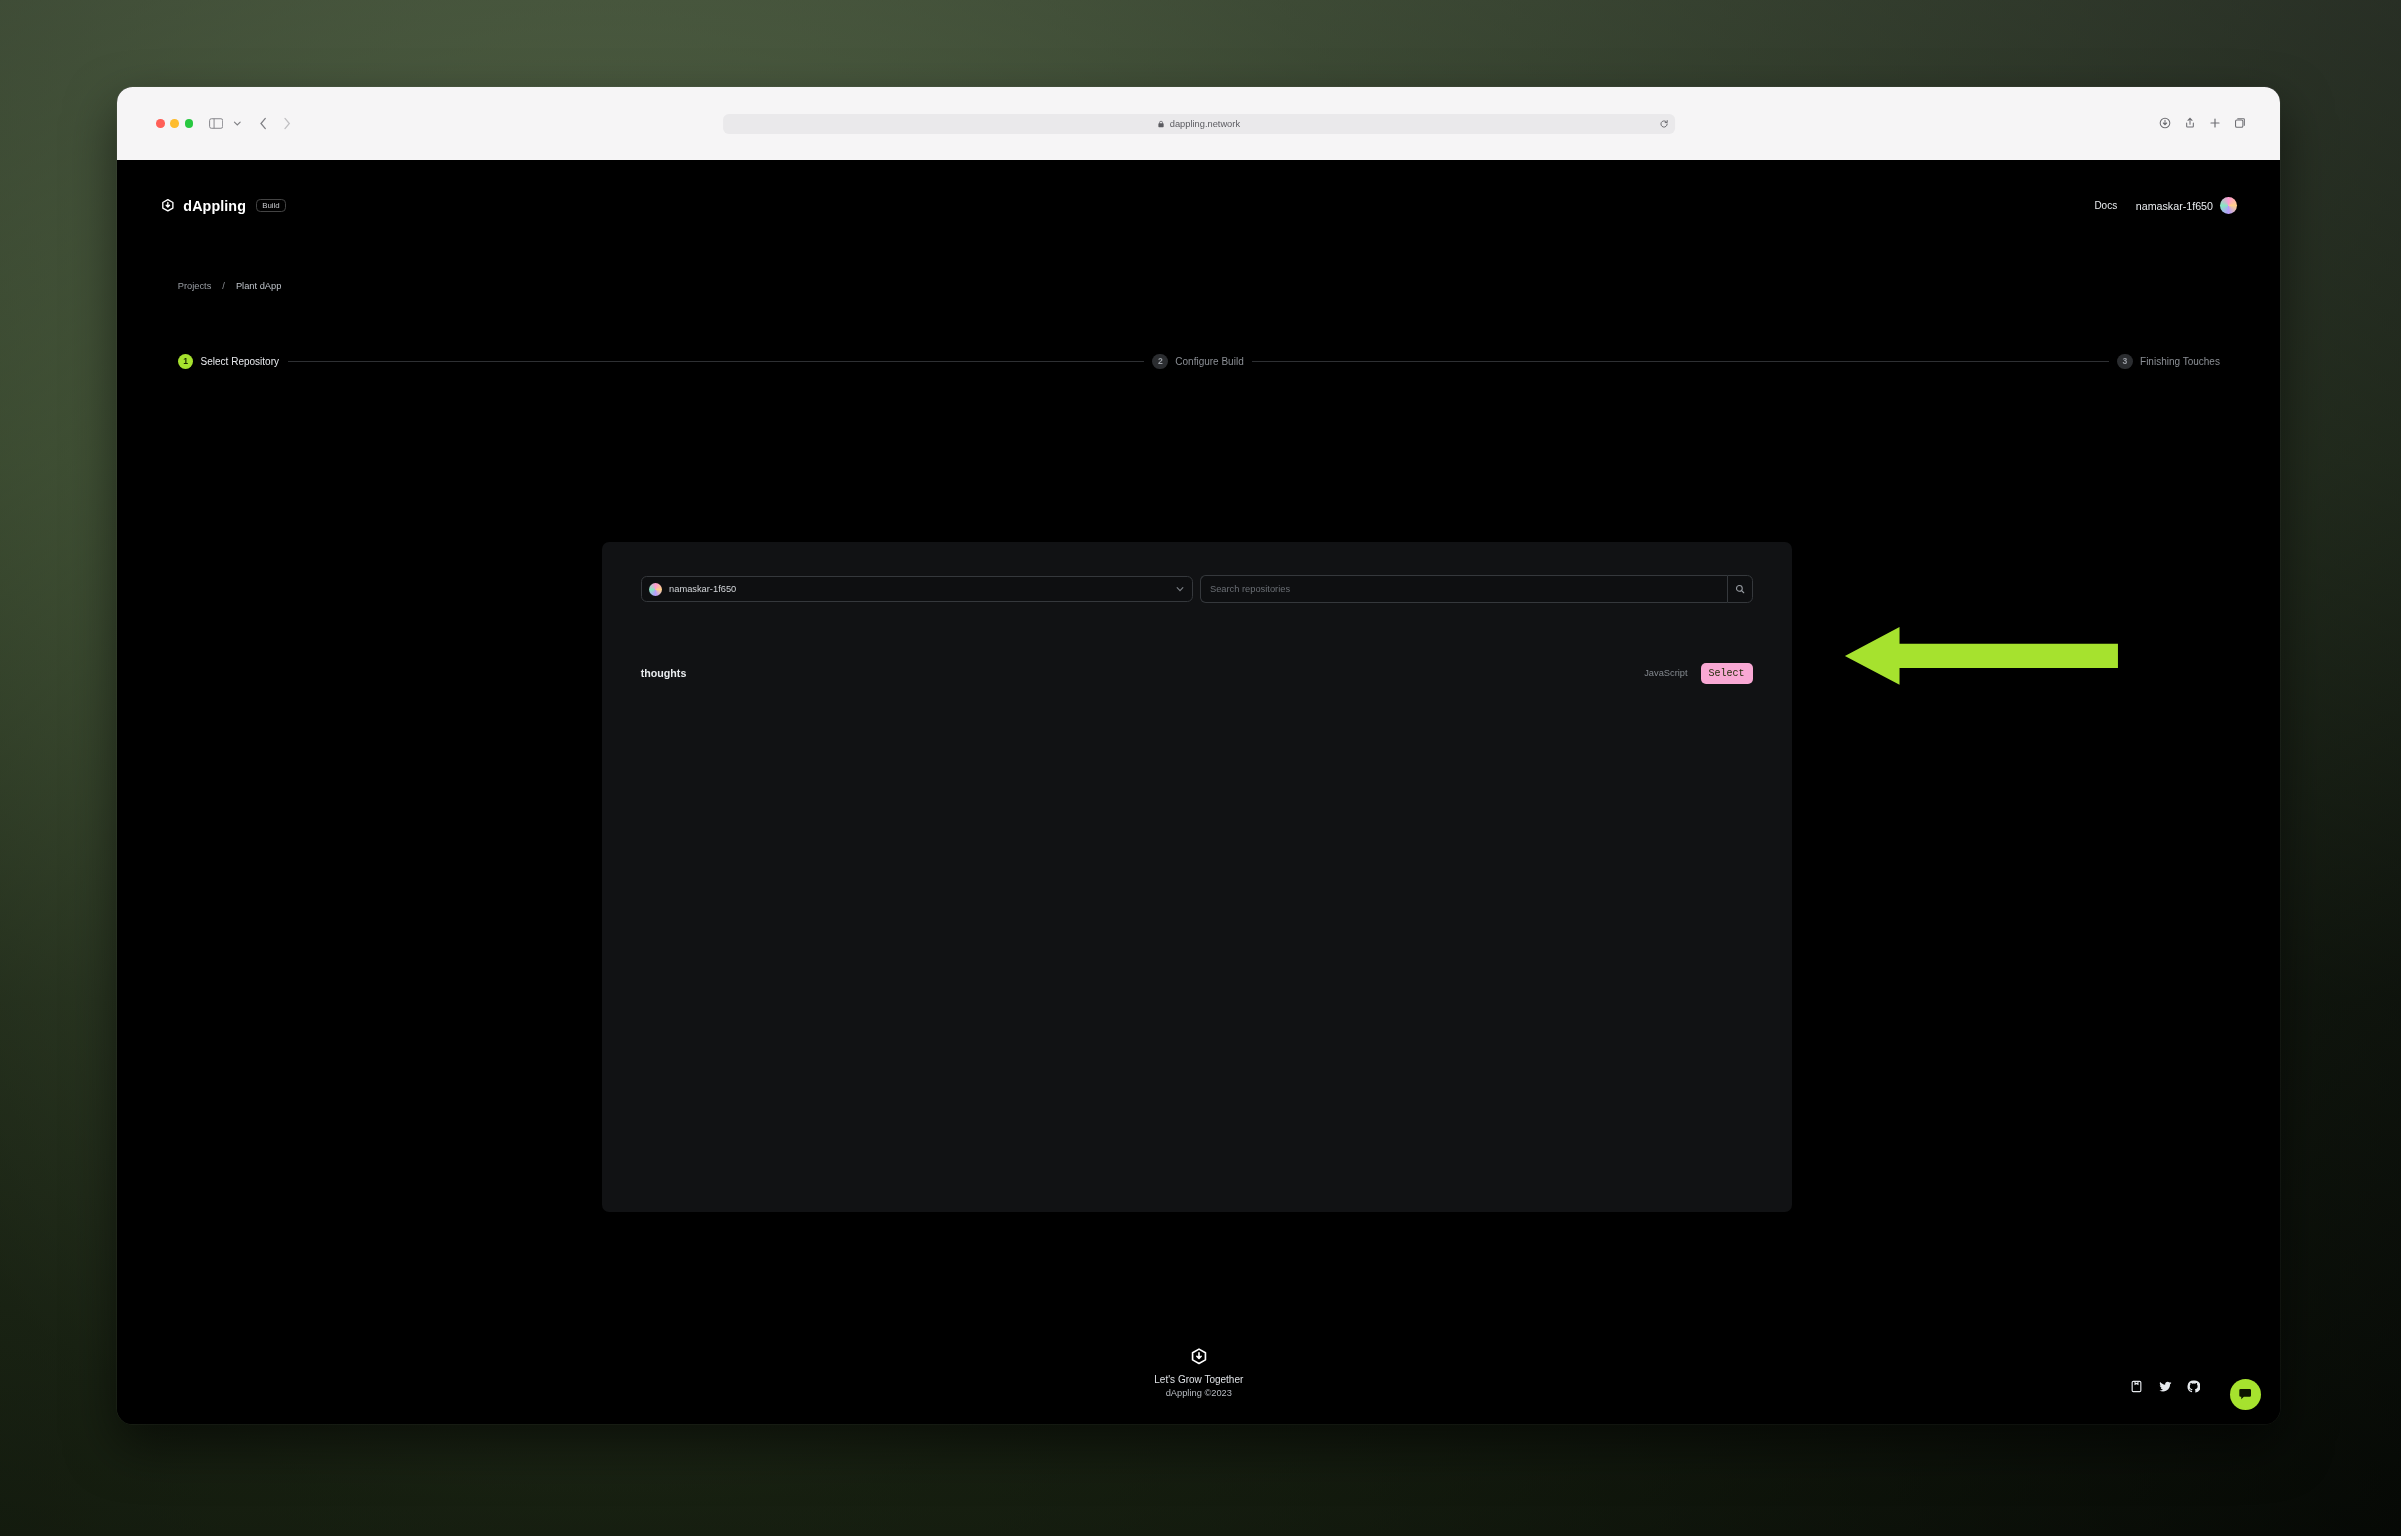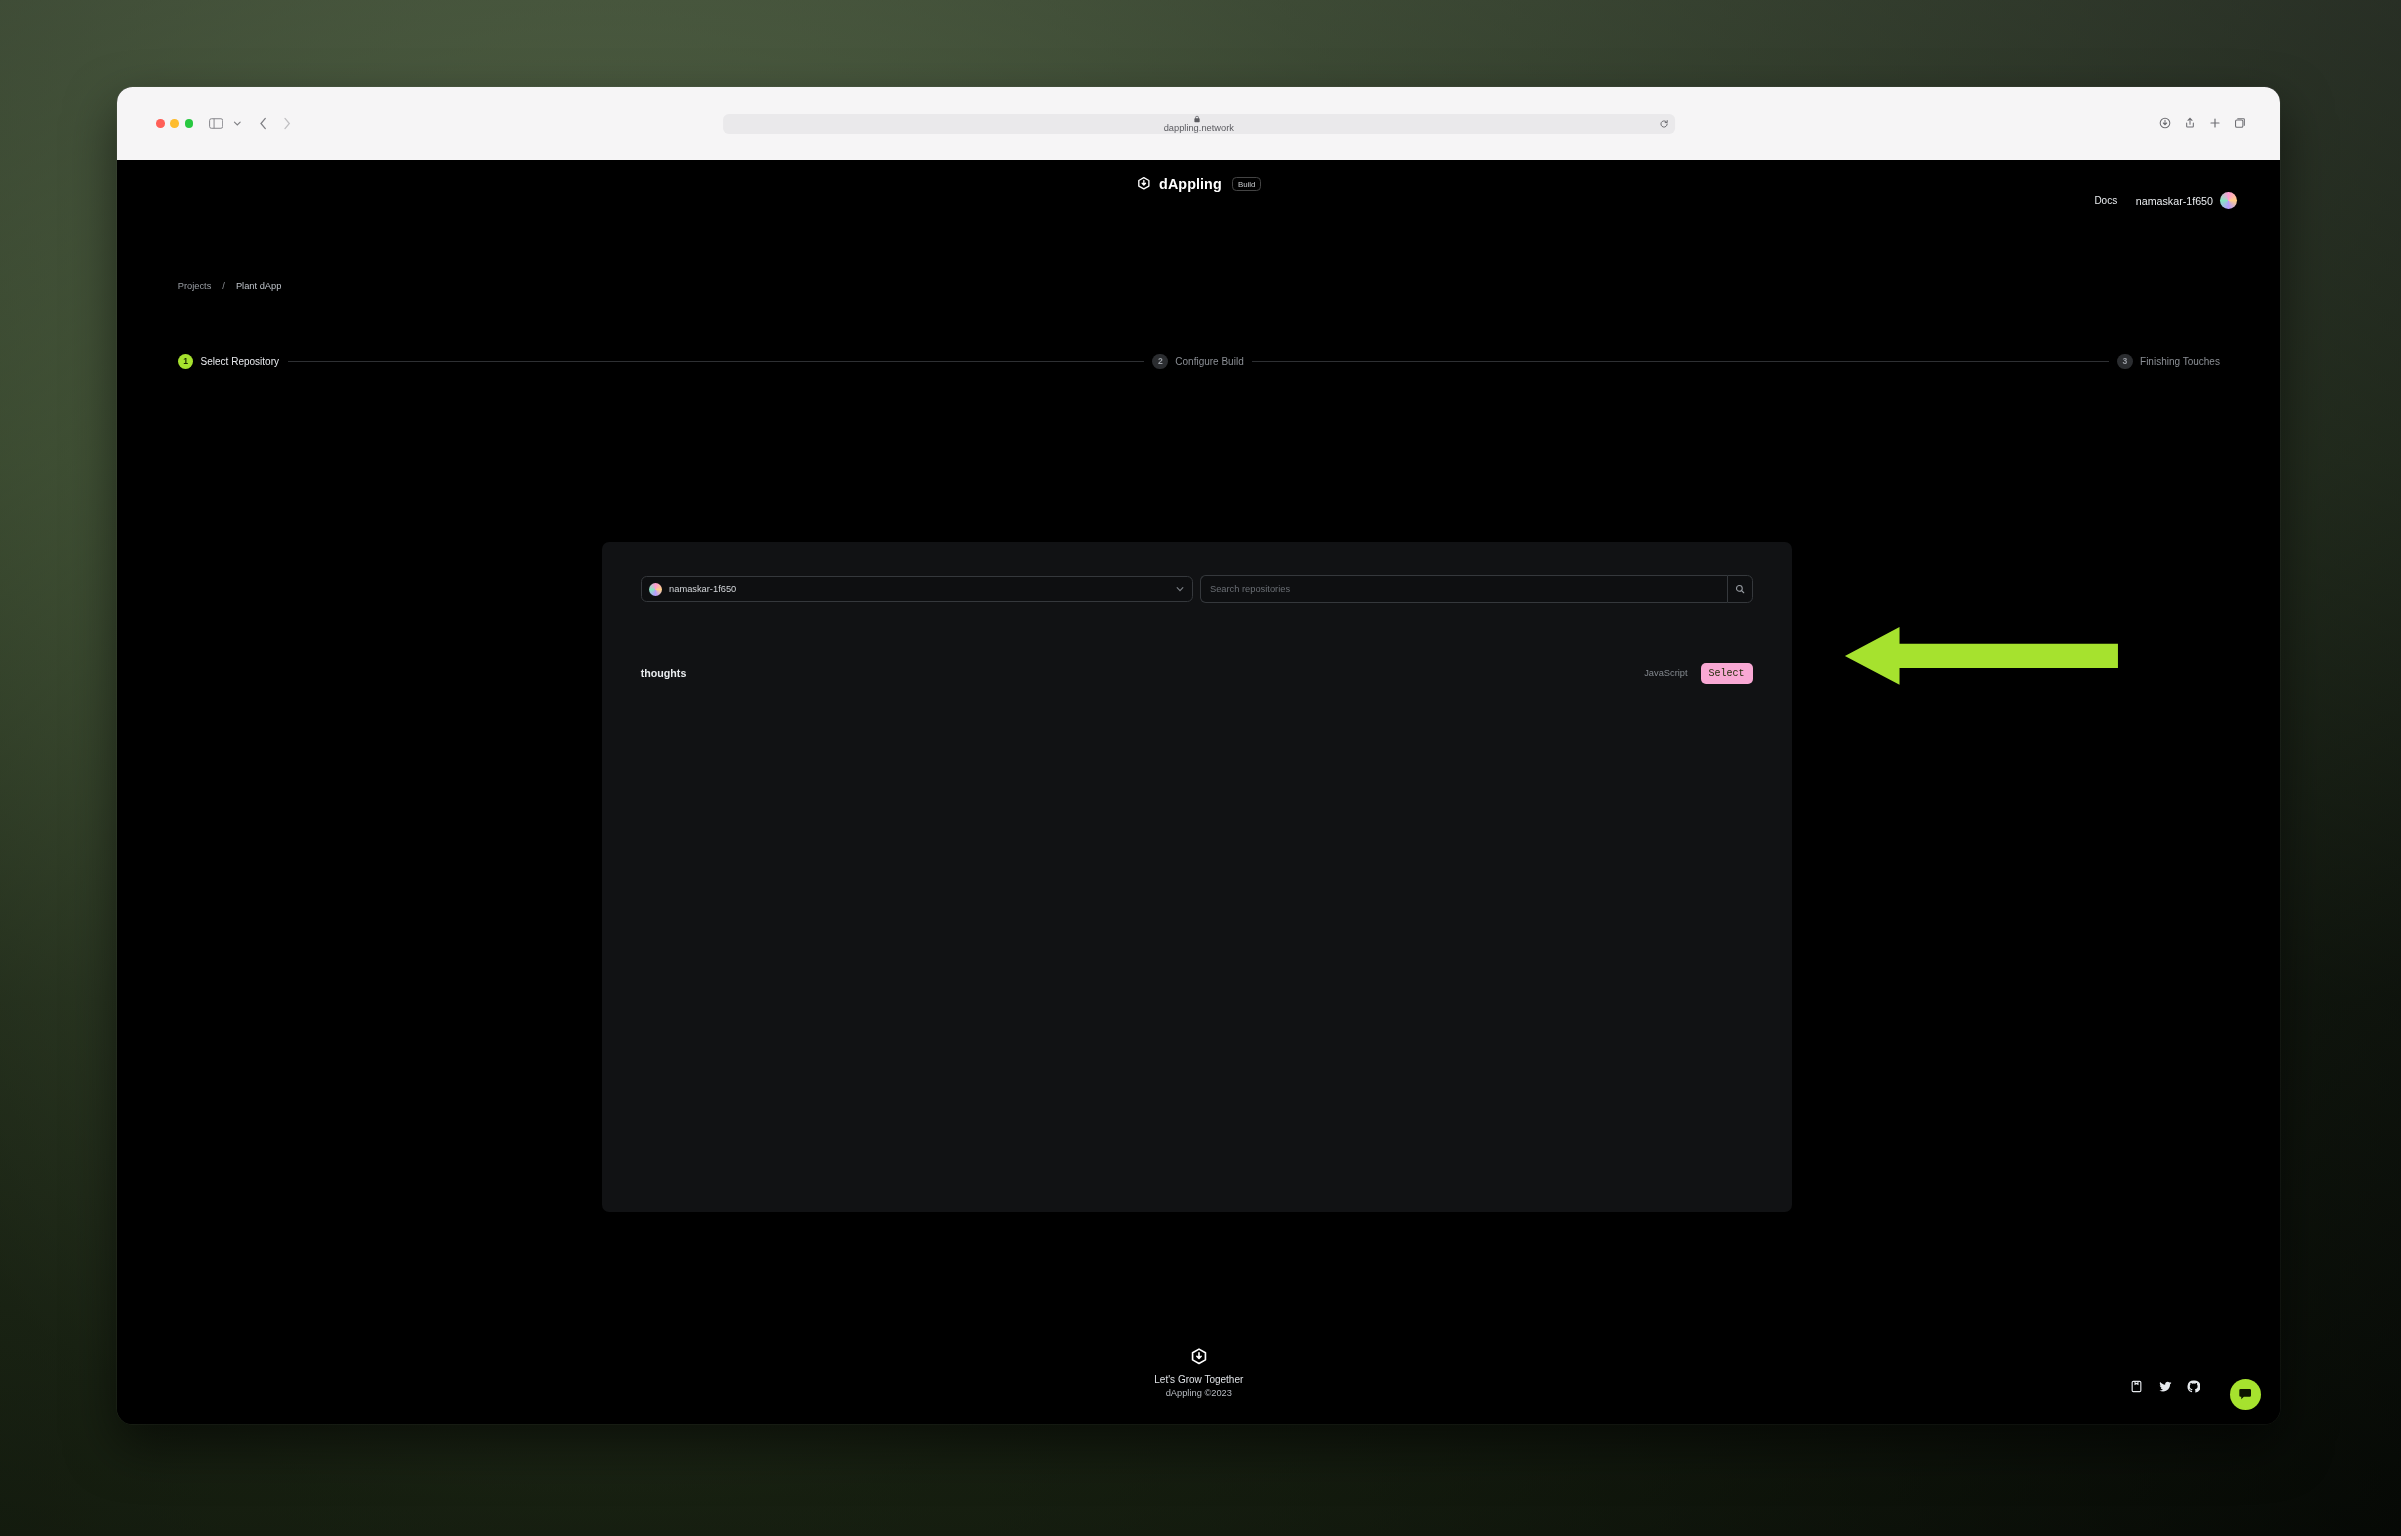--- a/index.html
+++ b/index.html
@@ -68,21 +68,20 @@
   }
   .addressbar {
     width: 100%;
     height: 20px;
     border-radius: 5.7px;
     background: #eae9eb;
     display:flex; align-items:center; justify-content:center;
     position: relative;
     color:#5b5b60;
     font-size: 9.3px;
-    flex-direction: column;
   }
   .addr-lock { margin-right: 4.3px; display:flex; align-items:center; }
   .addr-lock svg { width:7.9px; height:7.9px; }
   .addr-reload { position:absolute; right:5.7px; display:flex; align-items:center; }
   .addr-reload svg { width:10px; height:10px; }
 
   .toolbar-right {
     position:absolute; right: 1.6%;
     display:flex; align-items:center; gap: 13px;
     color:#6f6f74;
@@ -96,22 +95,21 @@
     background:#000;
     color:#fff;
   }
 
   
   .appbar {
     position:absolute;
     top: 0; left:0; right:0;
     height: 7.2%;
     display:flex; align-items:center;
-    padding: 16px 2%;
-    flex-direction: column;
+    padding: 0 2%;
   }
   .brand { display:flex; align-items:center; gap:7.2px; }
   .brand-logo { width:15.7px; height:15.7px; }
   .brand-name { font-weight:700; font-size:14.3px; letter-spacing:0.1px; }
   .beta-badge {
     border:0.7px solid #444; border-radius:4.3px;
     font-size:7.9px; padding:1.4px 5px; color:#c8cacd; margin-left:2.9px;
   }
   .appbar-right { margin-left:auto; display:flex; align-items:center; gap:18.6px; }
   .nav-link { font-size:10px; color:#e9ecef; }

